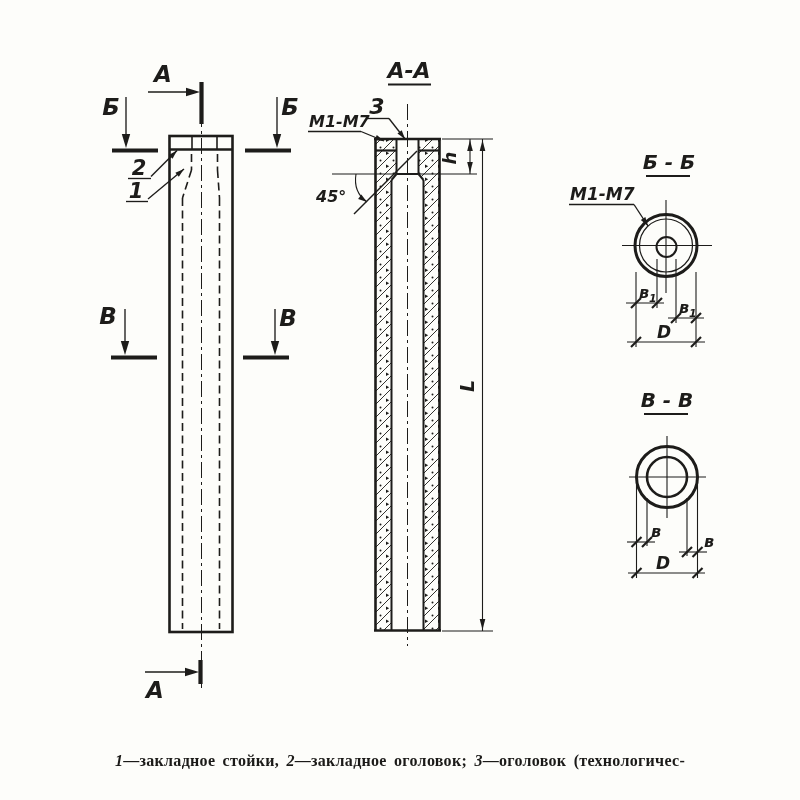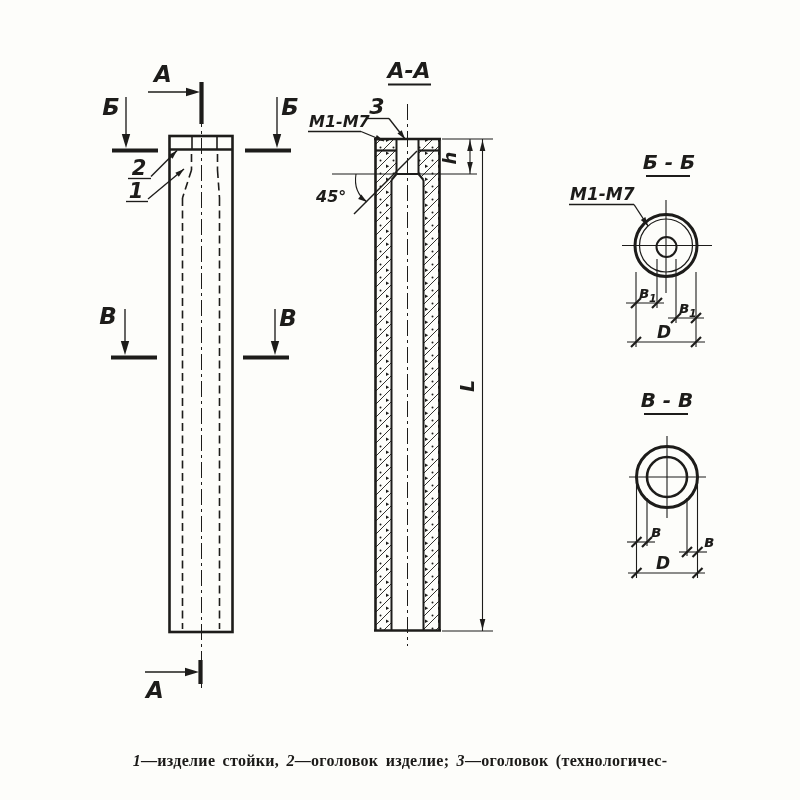--- a/index.html
+++ b/index.html
@@ -272,17 +272,17 @@
     <g>
       <line class="ln w1" x1="628" y1="573" x2="705" y2="573"></line>
       <line class="ln w22" x1="631.5" y1="578" x2="641.5" y2="568"></line>
       <line class="ln w22" x1="692.5" y1="578" x2="702.5" y2="568"></line>
       <text class="lbl" x="663" y="569" font-size="17" text-anchor="middle">D</text>
     </g>
   </g>
 </svg>
 
 <div class="caption">
-  <div><span class="num">1</span><span>—изделие стойки, </span><span class="num">2</span><span>—оголовок изделие; </span><span class="num">3</span><span>—оголовок (технологичес-</span></div>
+  <div><span class="num">1</span><span>—закладное стойки, </span><span class="num">2</span><span>—закладное оголовок; </span><span class="num">3</span><span>—оголовок (технологичес-</span></div>
   
 </div>
 
 </div>
 
 </body></html>

